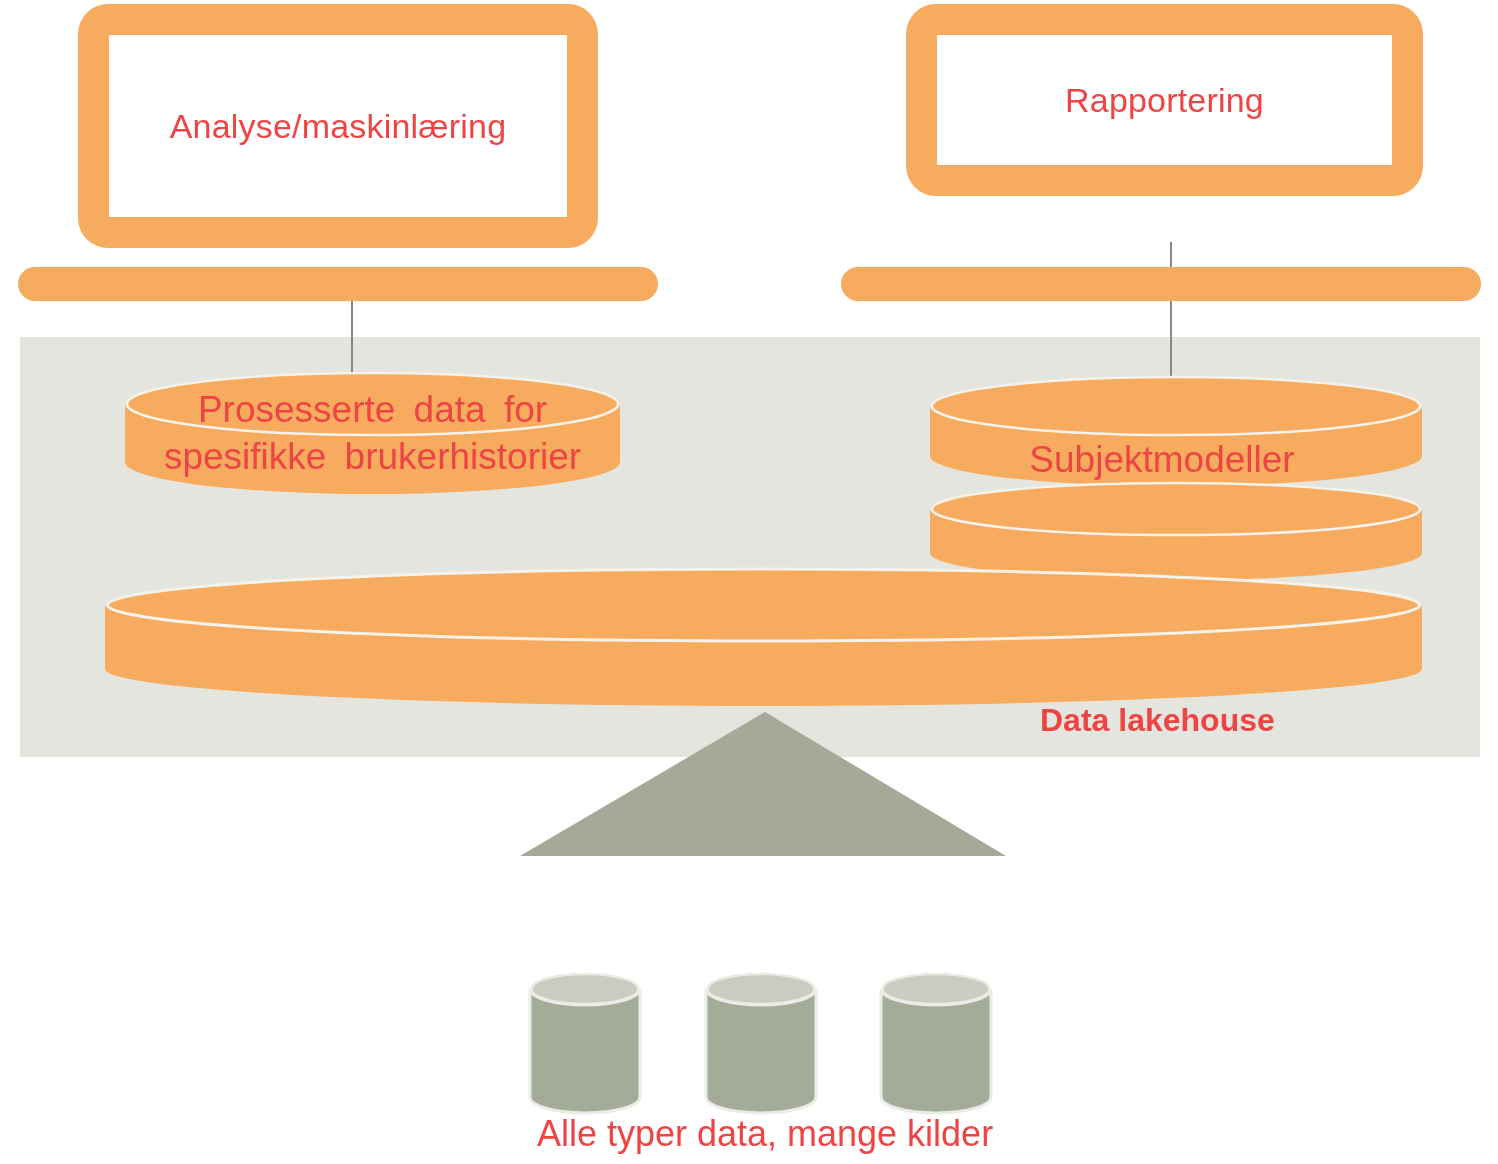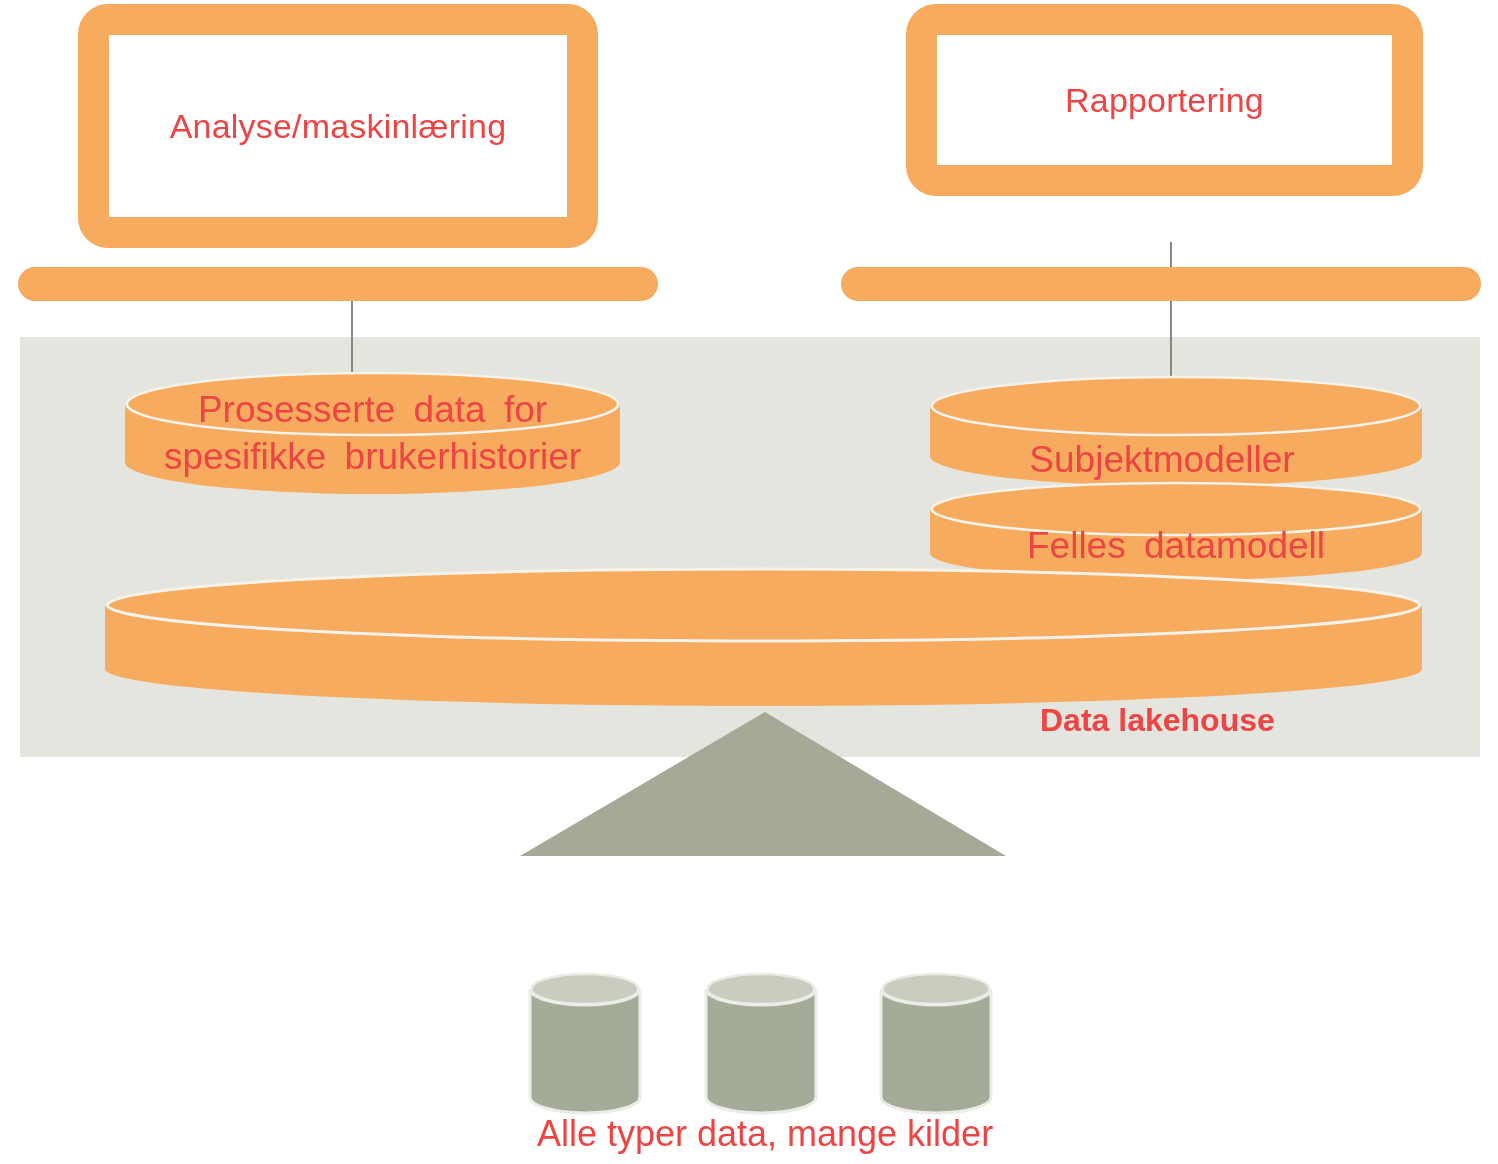--- a/index.html
+++ b/index.html
@@ -100,21 +100,20 @@
   <svg class="abs" style="left:930px; top:376px;" width="492" height="110" viewBox="0 0 492 110">
     <path d="M0 30 L0 80 A246 30 0 0 0 492 80 L492 30 A246 30 0 0 1 0 30 Z" fill="#f7ab5e"></path>
     <ellipse cx="246" cy="30" rx="244" ry="29" stroke="#f5f2ea" stroke-width="2.5" fill="#f7ab5e"></ellipse>
   </svg>
   <div class="abs cyl-label lbl-subject">Subjektmodeller</div>
 
   <svg class="abs" style="left:930px; top:482px;" width="492" height="98" viewBox="0 0 492 98">
     <path d="M0 27 L0 71 A246 27 0 0 0 492 71 L492 27 A246 27 0 0 1 0 27 Z" fill="#f7ab5e"></path>
     <ellipse cx="246" cy="27" rx="244" ry="26" stroke="#f5f2ea" stroke-width="2.5" fill="#f7ab5e"></ellipse>
   </svg>
-  <div class="abs cyl-label lbl-common">Felles datamodell</div>
 
   <svg class="abs" style="left:105px; top:568px;" width="1317" height="138" viewBox="0 0 1317 138">
     <path d="M0 37 L0 101 A658.5 37 0 0 0 1317 101 L1317 37 A658.5 37 0 0 1 0 37 Z" fill="#f7ab5e"></path>
     <ellipse cx="658.5" cy="37" rx="656" ry="36" stroke="#f5f2ea" stroke-width="3" fill="#f7ab5e"></ellipse>
   </svg>
 
   <div class="abs lakehouse-title">Data lakehouse</div>
 
   <svg class="abs" style="left:520px; top:712px;" width="486" height="144" viewBox="0 0 486 144">
     <polygon points="245,0 486,144 0,144" fill="#a4aa97"></polygon>

